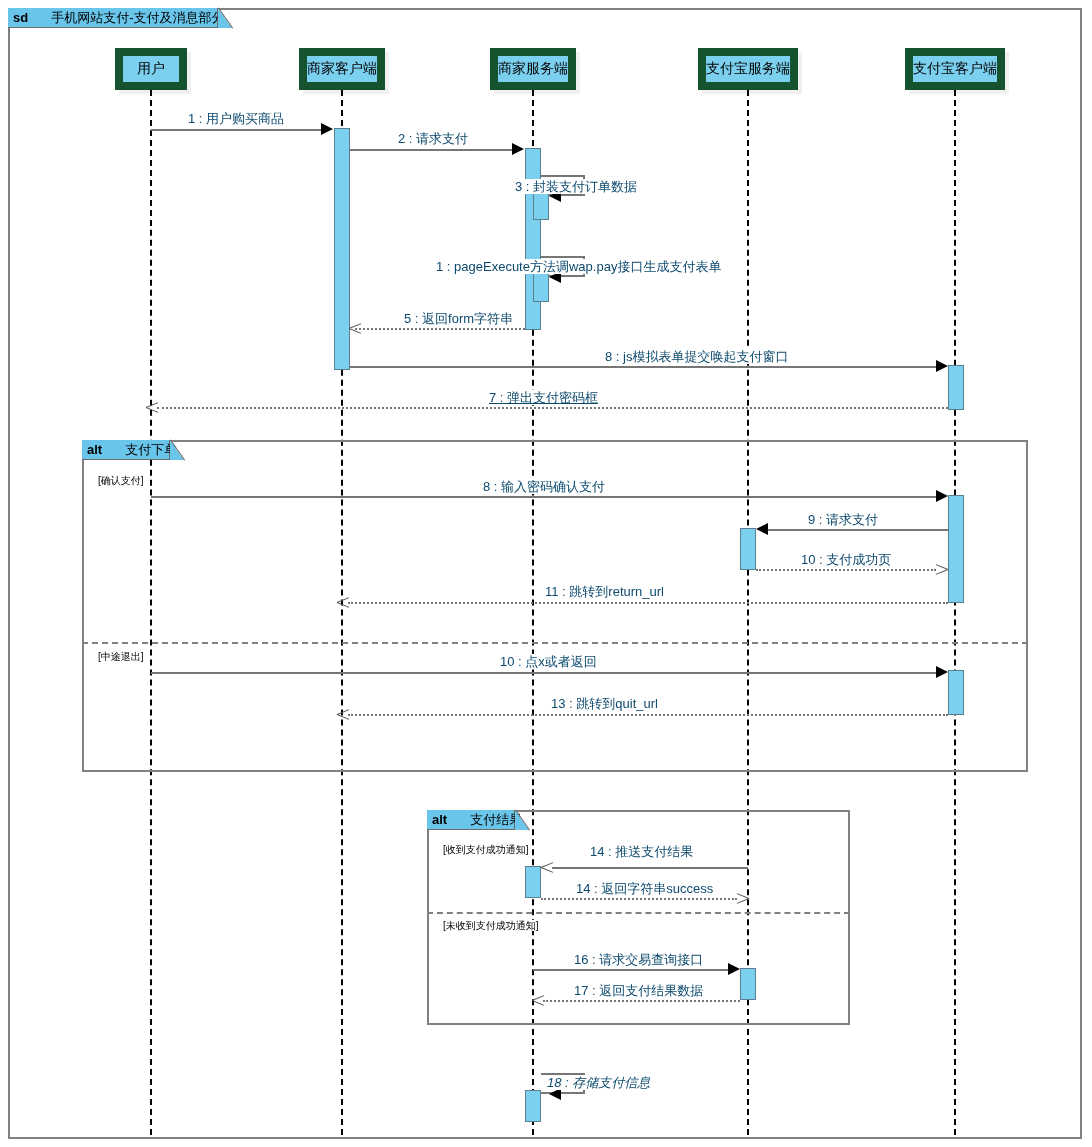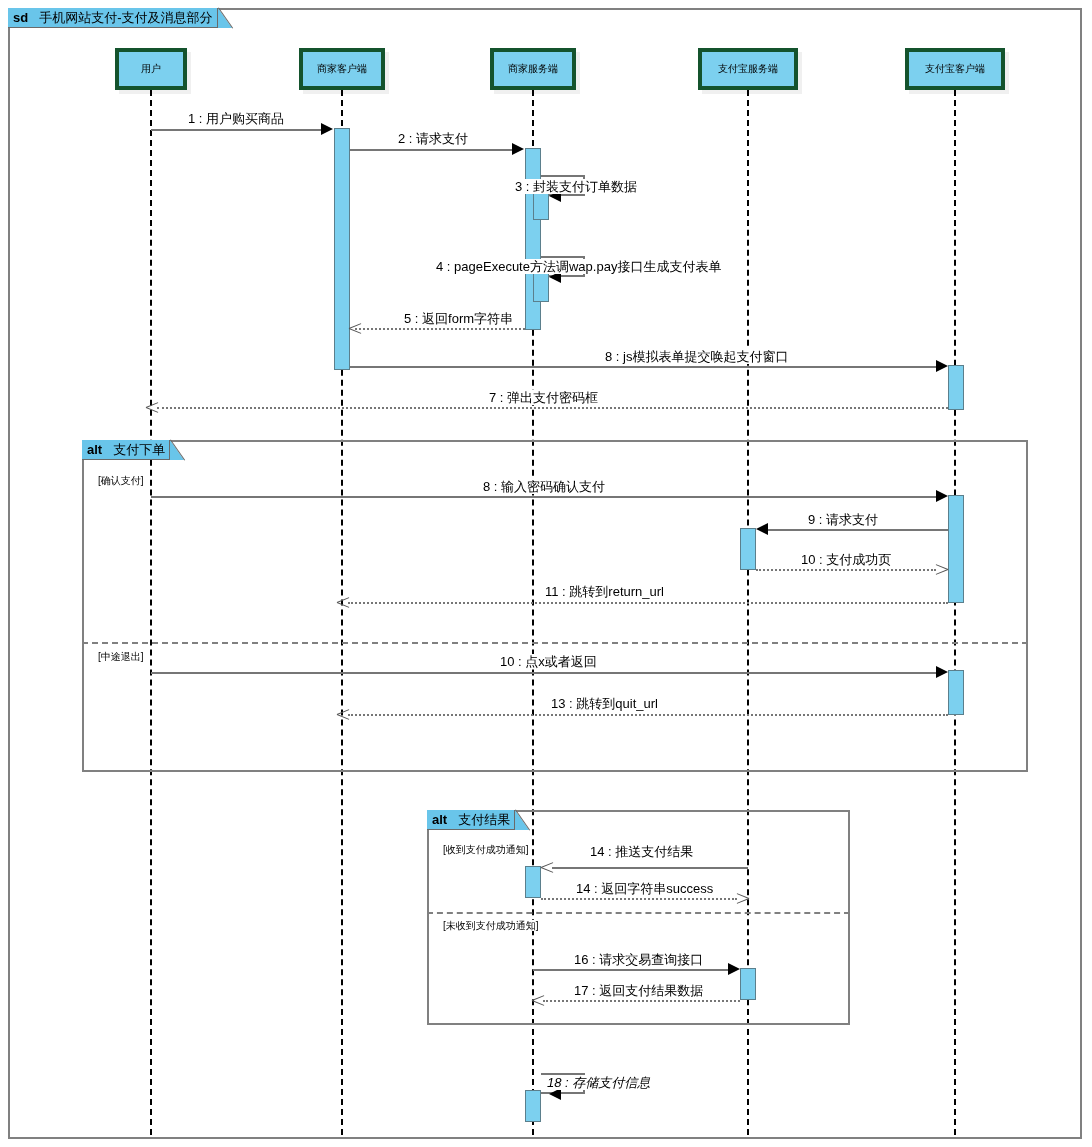--- a/index.html
+++ b/index.html
@@ -37,21 +37,21 @@
     display: flex;
     align-items: center;
     padding-left: 5px;
     font-size: 13px;
     color: #000;
     white-space: nowrap;
     z-index: 6;
   }
   .frag-tab .kw {
     font-weight: bold;
-    margin-right: 11px;
+    margin-right: 23px;
   }
   .frag-tab-notch {
     position: absolute;
     width: 0;
     height: 0;
     border-style: solid;
     border-width: 20px 0 0 14px;
     border-color: transparent transparent transparent #69c5ea;
     z-index: 6;
   }
@@ -72,26 +72,26 @@
     height: 25px;
     background: #6a6a6a;
     transform-origin: top left;
     z-index: 7;
   }
   
   .lifeline-head {
     position: absolute;
     height: 42px;
     background: #7cd0ef;
-    border: 4px solid #14532d;
+    border: 8px solid #14532d;
     box-sizing: border-box;
     display: flex;
     align-items: center;
     justify-content: center;
-    font-size: 10px;
+    font-size: 14px;
     color: #000;
     z-index: 5;
     box-shadow: 4px 4px 0 rgba(0,0,0,0.06);
     white-space: nowrap;
   }
   
   .lifeline-line {
     position: absolute;
     width: 0;
     border-left: 2px dashed #000000;
@@ -113,21 +113,21 @@
   }
   .msg.solid {
     border-top: 2px solid #767676;
   }
   .msg.dotted {
     border-top: 2px dotted #767676;
   }
   .msg-label {
     position: absolute;
     font-size: 13px;
-    color: #000000;
+    color: #0c4a6e;
     white-space: nowrap;
     z-index: 8;
     text-align: center;
   }
   
   .arrow-filled-right {
     position: absolute;
     width: 0; height: 0;
     border-style: solid;
     border-width: 6px 0 6px 12px;
@@ -299,21 +299,21 @@
 
   <div class="selfcall" style="left:541px; top:175px; width:44px; height:21px;"></div>
   <div class="arrow-filled-left" style="left:549px; top:190px;"></div>
   <div class="msg-label" style="left:513px; top:178px;">
     <span>3 : 封装支付订单数据</span>
   </div>
 
   <div class="selfcall" style="left:541px; top:256px; width:44px; height:21px;"></div>
   <div class="arrow-filled-left" style="left:549px; top:271px;"></div>
   <div class="msg-label" style="left:434px; top:258px;">
-    <span>4 : pageExecute方法调wap.pay接口生成支付表单</span>
+    <span>1 : pageExecute方法调wap.pay接口生成支付表单</span>
   </div>
 
   <div class="msg dotted" style="left:355px; top:328px; width:170px;"></div>
   <div class="arrow-open left" style="left:349px; top:322px;">
       <i class="a"></i>
       <i class="b"></i>
     </div>
   <div class="msg-label" style="left:382px; top:310px;margin-left:20px;">
     <span>5 : 返回form字符串</span>
   </div>
@@ -322,21 +322,21 @@
   <div class="arrow-filled-right" style="left:936px; top:360px;"></div>
   <div class="msg-label" style="left:603px; top:348px;">
     <span>8 : js模拟表单提交唤起支付窗口</span>
   </div>
 
   <div class="msg dotted" style="left:157px; top:407px; width:791px;"></div>
   <div class="arrow-open left" style="left:146px; top:401px;">
       <i class="a"></i>
       <i class="b"></i>
     </div>
-  <div class="msg-label" style="left:487px; top:389px;">
+  <div class="msg-label" style="left:487px; top:389px;text-decoration:underline;">
     <span>7 : 弹出支付密码框</span>
   </div>
 
   <div class="msg solid" style="left:151px; top:496px; width:785px;"></div>
   <div class="arrow-filled-right" style="left:936px; top:490px;"></div>
   <div class="msg-label" style="left:481px; top:478px;">
     <span>8 : 输入密码确认支付</span>
   </div>
 
   <div class="msg solid" style="left:768px; top:529px; width:180px;"></div>

